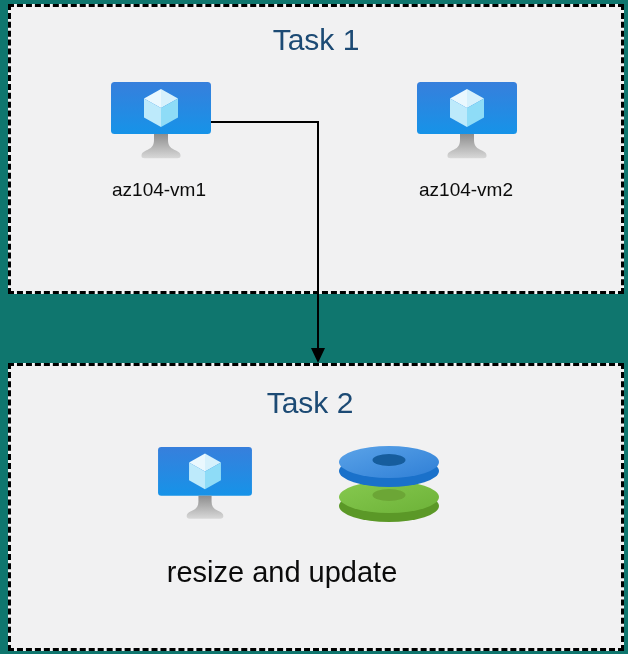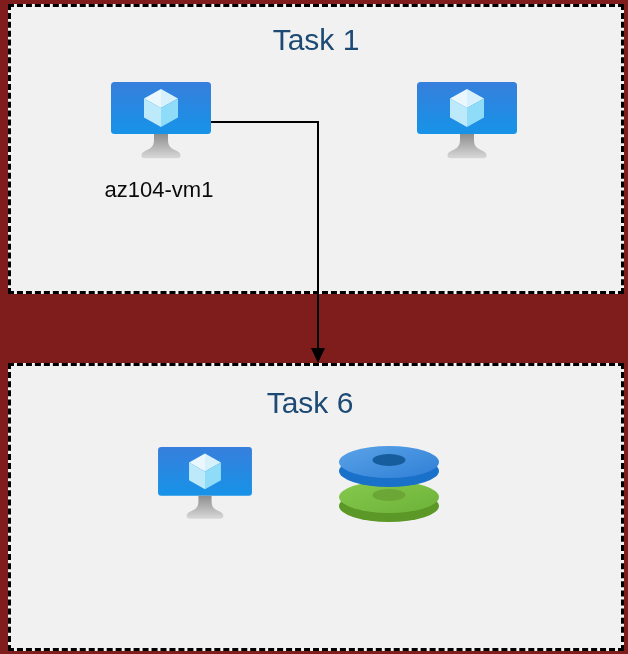--- a/index.html
+++ b/index.html
@@ -2,21 +2,21 @@
 <html><head>
 <meta charset="utf-8">
 <style>
   * { margin: 0; padding: 0; box-sizing: border-box; }
   html, body { background: #ffffff; }
   body { font-family: "Liberation Sans", sans-serif; }
   .canvas {
     position: relative;
     width: 628px;
     height: 654px;
-    background: #7f1d1d;
+    background: #0f766e;
     overflow: hidden;
   }
   .task-box {
     position: absolute;
     left: 8px;
     width: 616px;
     border: 3px dashed #000000;
     background: #f1f1f2;
   }
   .task-box.task1 { top: 4px; height: 290px; }
@@ -31,21 +31,21 @@
     color: #1c4a74;
     font-weight: 400;
   }
   .task1 .box-title { top: 15px; }
   .task2 .box-title { top: 19px; width: 598px; }
   .icon-abs { position: absolute; }
   .vm-label {
     position: absolute;
     width: 220px;
     text-align: center;
-    font-size: 22px;
+    font-size: 19px;
     line-height: 35px;
     color: #0b0b0b;
   }
   .caption {
     position: absolute;
     left: 61px;
     top: 188px;
     width: 420px;
     text-align: center;
     font-size: 29px;
@@ -105,30 +105,31 @@
 
     <svg class="icon-abs" style="left:406px; top:75px;" width="100" height="82" viewBox="0 0 100 82">
       <rect x="0" y="0" width="100" height="52" rx="3.5" fill="url(#g-screen)"></rect>
       <polygon points="50,7 33,16.5 50,26" fill="#eaf8fe"></polygon>
       <polygon points="50,7 67,16.5 50,26" fill="#d6f1fc"></polygon>
       <polygon points="33,16.5 50,26 50,45 33,35.5" fill="#bdeafb"></polygon>
       <polygon points="67,16.5 50,26 50,45 67,35.5" fill="#8edcf7"></polygon>
       <path d="M43,52 L57,52 L57,58 C57,64 60,66.5 65,68.5 C68.2,70 69.5,71.5 69.5,73.5 L69.5,74 C69.5,75.3 68.4,76.3 66.4,76.3 L33.6,76.3 C31.6,76.3 30.5,75.3 30.5,74 L30.5,73.5 C30.5,71.5 31.8,70 35,68.5 C40,66.5 43,64 43,58 Z" fill="url(#g-stand)"></path>
     </svg>
     <div class="vm-label" style="left:345px; top:165px;">
+      <div>az104-vm2</div>
     </div>
   </div>
 
   <svg class="connector" viewBox="0 0 628 654">
     <path d="M211,122 H318 V349" stroke="#000000" stroke-width="2" fill="none"></path>
     <polygon points="311,348 325,348 318,363" fill="#000000"></polygon>
   </svg>
 
   <div class="task-box task2">
-    <div class="box-title">Task 6</div>
+    <div class="box-title">Task 2</div>
 
     <svg class="icon-abs" style="left:147px; top:81px;" width="94" height="77" viewBox="0 0 100 82">
       <rect x="0" y="0" width="100" height="52" rx="3.5" fill="url(#g-screen)"></rect>
       <polygon points="50,7 33,16.5 50,26" fill="#eaf8fe"></polygon>
       <polygon points="50,7 67,16.5 50,26" fill="#d6f1fc"></polygon>
       <polygon points="33,16.5 50,26 50,45 33,35.5" fill="#bdeafb"></polygon>
       <polygon points="67,16.5 50,26 50,45 67,35.5" fill="#8edcf7"></polygon>
       <path d="M43,52 L57,52 L57,58 C57,64 60,66.5 65,68.5 C68.2,70 69.5,71.5 69.5,73.5 L69.5,74 C69.5,75.3 68.4,76.3 66.4,76.3 L33.6,76.3 C31.6,76.3 30.5,75.3 30.5,74 L30.5,73.5 C30.5,71.5 31.8,70 35,68.5 C40,66.5 43,64 43,58 Z" fill="url(#g-stand)"></path>
     </svg>
 
@@ -136,15 +137,16 @@
 
       <ellipse cx="52" cy="60" rx="50" ry="16" fill="#5b9827"></ellipse>
       <ellipse cx="52" cy="51" rx="50" ry="16" fill="url(#g-disk-green)"></ellipse>
       <ellipse cx="52" cy="49" rx="16.5" ry="6" fill="#6ca636"></ellipse>
 
       <ellipse cx="52" cy="25" rx="50" ry="16" fill="#1a71ca"></ellipse>
       <ellipse cx="52" cy="16" rx="50" ry="16" fill="url(#g-disk-blue)"></ellipse>
       <ellipse cx="52" cy="14" rx="16.5" ry="6" fill="#165d9d"></ellipse>
     </svg>
 
+    <div class="caption">resize and update</div>
   </div>
 
 </div>
 
 </body></html>

